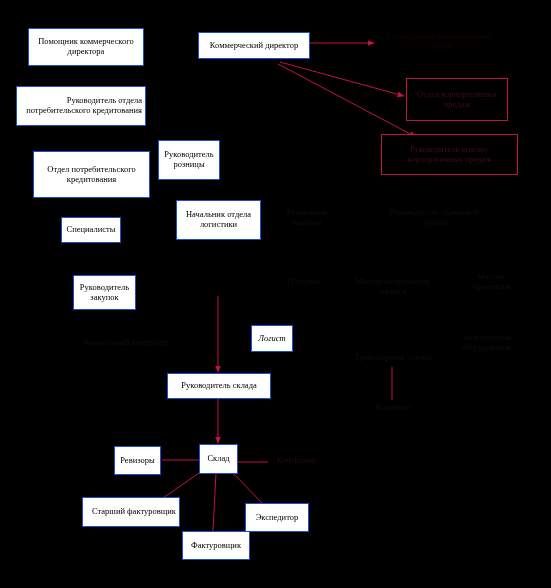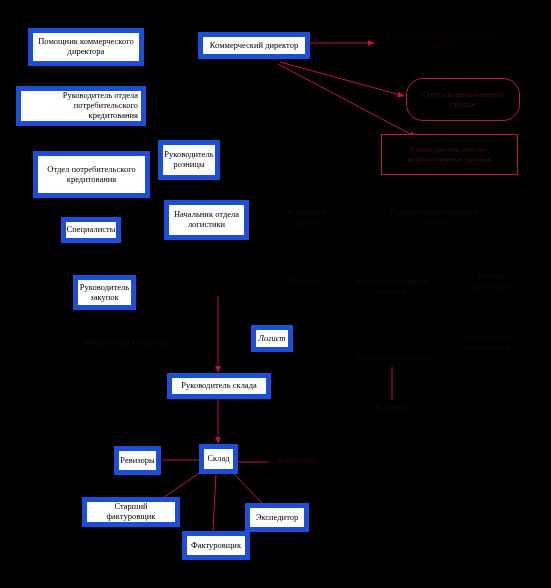--- a/index.html
+++ b/index.html
@@ -21,21 +21,21 @@
     display: flex;
     align-items: center;
     justify-content: center;
     text-align: center;
     line-height: 1.15;
     padding: 2px 3px;
   }
   .node.white {
     background: #ffffff;
     color: #000000;
-    border: 5px solid #1d4ed8;
+    border: 1px solid #1d4ed8;
     font-size: 8.5px;
   }
   .node.redbox {
     background: #000000;
     color: #3d0d16;
     border: 1px solid #c2143c;
     font-size: 8.5px;
   }
   .node.ghost {
     background: transparent;
@@ -117,21 +117,21 @@
   </div>
 
   <div class="node white" style="left:158px; top:140px; width:62px; height:40px;">
     <span class="lbl">Руководитель розницы</span>
   </div>
 
   <div class="node white" style="left:61px; top:217px; width:60px; height:26px;">
     <span class="lbl">Специалисты</span>
   </div>
 
-  <div class="node white" style="left:164px; top:200px; width:85px; height:40px;">
+  <div class="node white" style="left:176px; top:200px; width:85px; height:40px;">
     <span class="lbl">Начальник отдела логистики</span>
   </div>
 
   <div class="node white" style="left:73px; top:275px; width:63px; height:35px;">
     <span class="lbl">Руководитель закупок</span>
   </div>
 
 
   <div class="node white" style="left:251px; top:325px; width:42px; height:27px;font-style:italic;">
     <span class="lbl">Логист</span>
@@ -154,21 +154,21 @@
   </div>
 
   <div class="node white" style="left:245px; top:503px; width:64px; height:29px;">
     <span class="lbl">Экспедитор</span>
   </div>
 
   <div class="node white" style="left:182px; top:531px; width:68px; height:29px;">
     <span class="lbl">Фактуровщик</span>
   </div>
 
-  <div class="node redbox" style="left:406px; top:78px; width:114px; height:43px;border-radius:17px;">
+  <div class="node redbox" style="left:406px; top:78px; width:102px; height:43px;">
     <span class="lbl">Отдел корпоративных продаж</span>
   </div>
 
   <div class="node redbox" style="left:381px; top:134px; width:137px; height:41px;">
     <span class="lbl">Руководитель оптово-корпоративных продаж</span>
   </div>
 
   <div class="node ghost" style="left:378px; top:34px; width:124px; height:16px;">
     <span class="lbl">Руководитель корпоративных продаж</span>
   </div>

